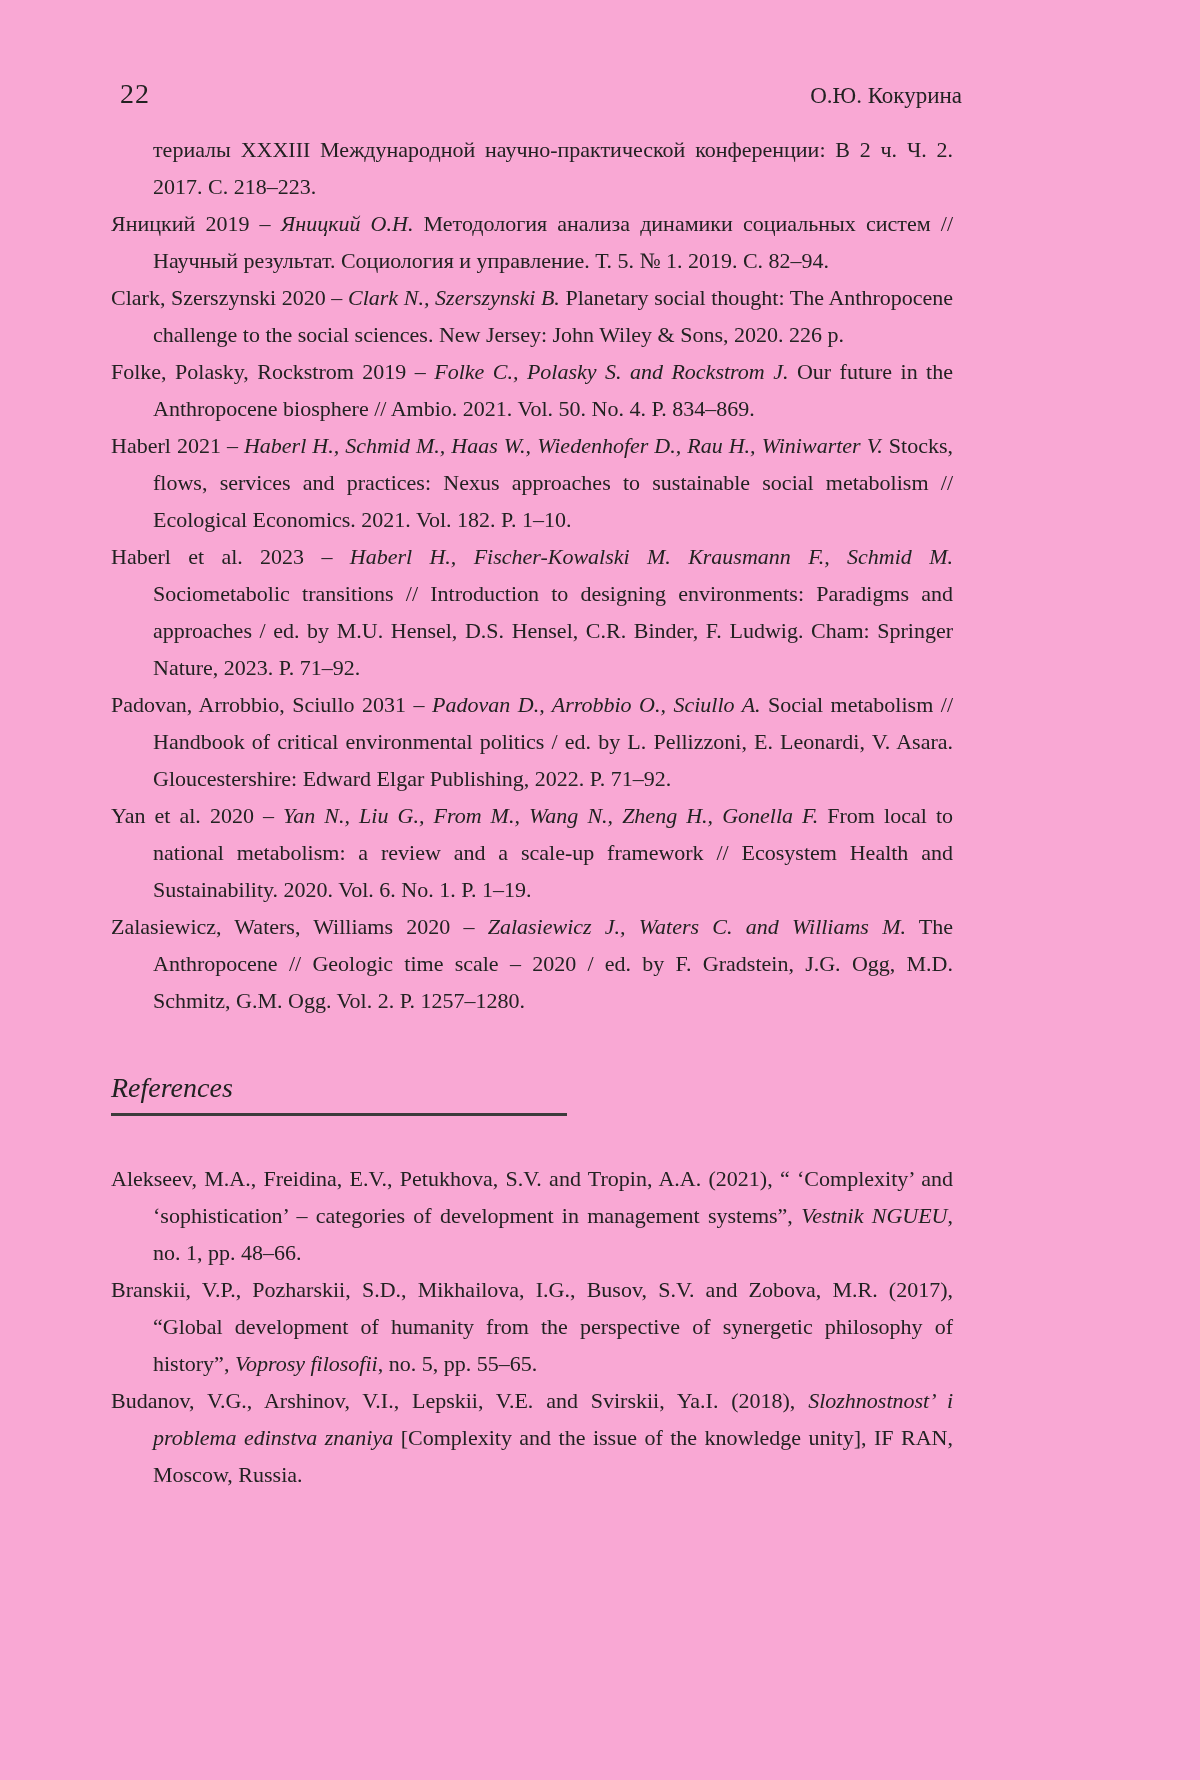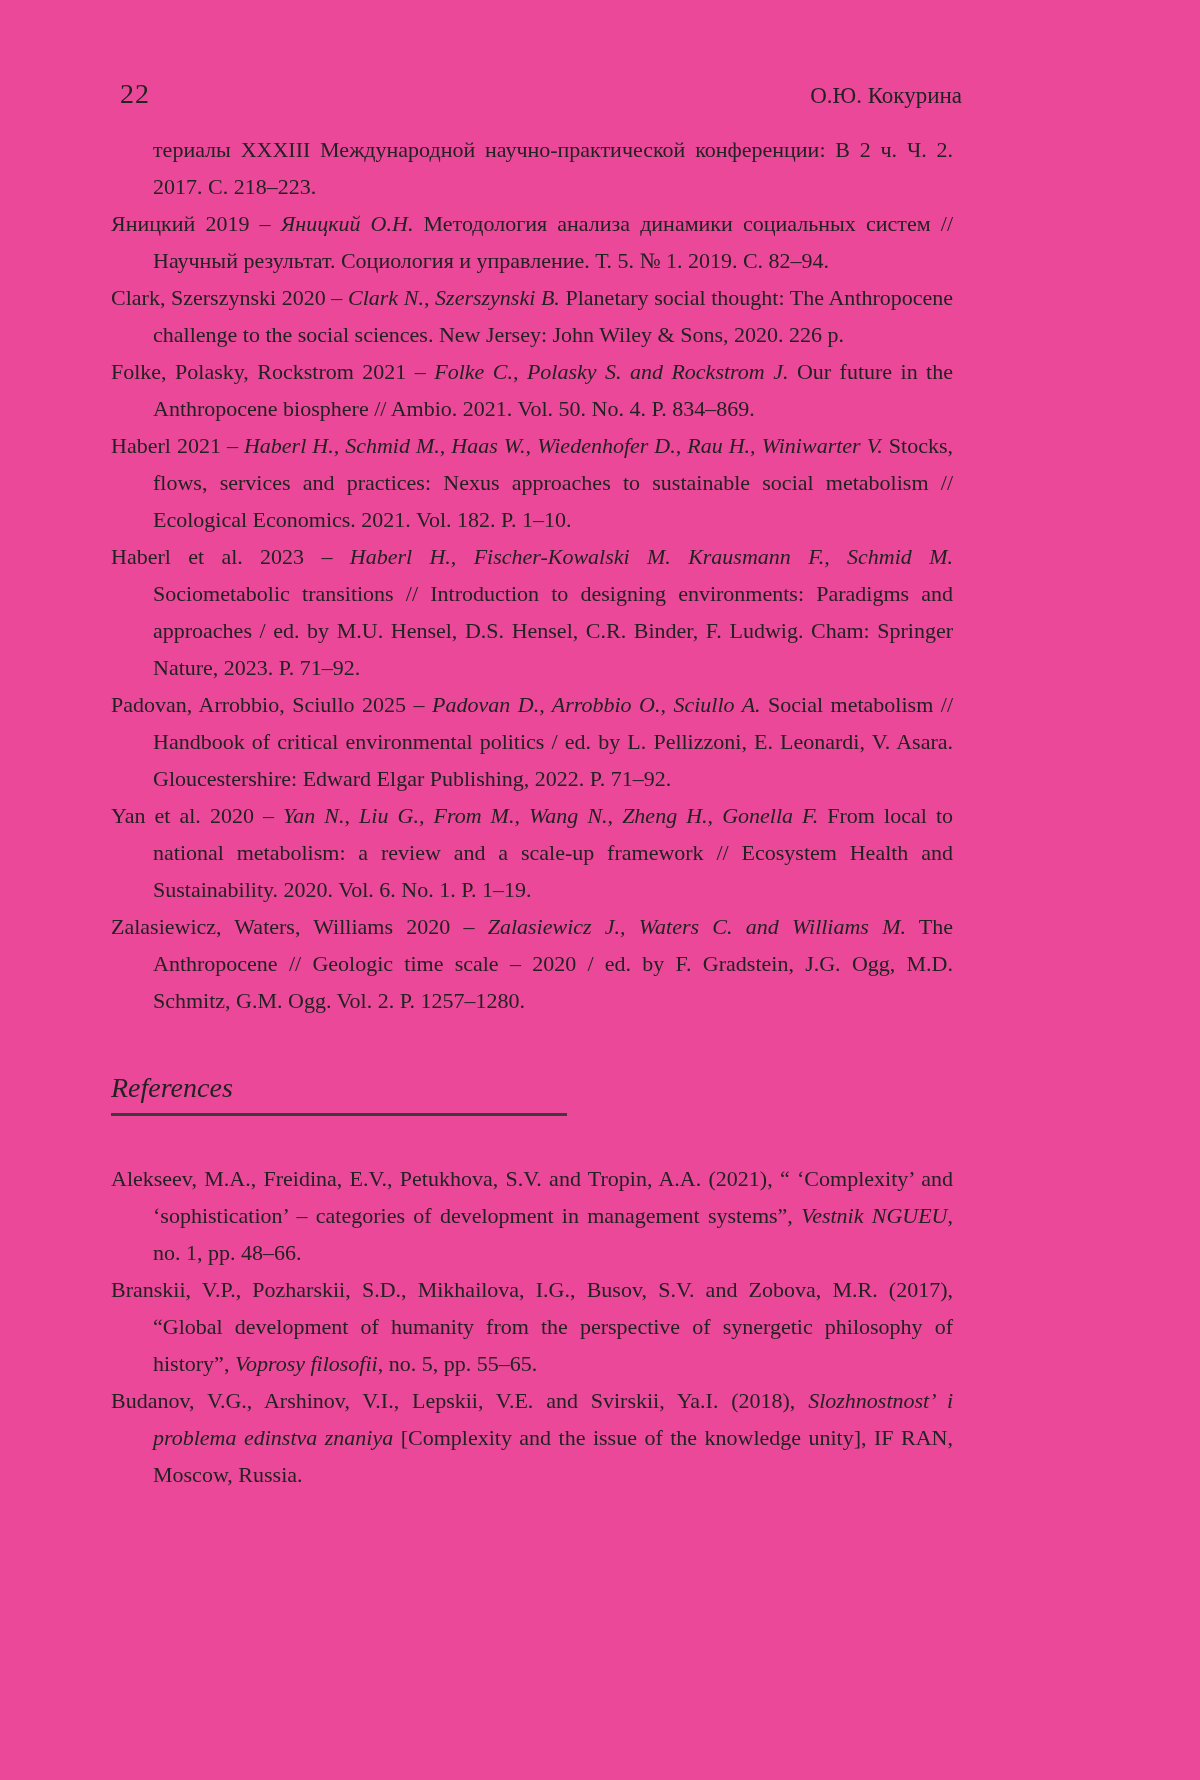--- a/index.html
+++ b/index.html
@@ -4,21 +4,21 @@
 <style>
   html, body { margin:0; padding:0; }
   body {
     width:1200px; height:1780px;
     background:#ffffff;
     font-family:"Liberation Serif","DejaVu Serif",serif;
     color:#222222;
   }
   .page {
     position:relative; width:1200px; height:1780px;
-    background:#ec4899; overflow:hidden;
+    background:#f9a8d4; overflow:hidden;
   }
   .running-header {
     position:absolute; top:78px; left:120px; width:842px;
     display:flex; justify-content:space-between; align-items:baseline;
   }
   .page-number { font-size:28px; letter-spacing:1px; }
   .running-author { font-size:23px; }
   .column {
     position:absolute; top:131px; left:111px; width:842px;
     font-size:22px; line-height:37px; text-align:justify;
@@ -49,24 +49,24 @@
     <span class="page-number">22</span>
     <span class="running-author">О.Ю. Кокурина</span>
   </div>
 
   <div class="column">
 
     <div class="bib-list">
         <p class="entry continuation"><span>териалы XXXIII Международной научно-практической конференции: В 2 ч. Ч. 2. 2017. С. 218–223.</span></p>
         <p class="entry"><span>Яницкий 2019 – </span><em>Яницкий О.Н.</em><span> Методология анализа динамики социальных систем // Научный результат. Социология и управление. Т. 5. № 1. 2019. С. 82–94.</span></p>
         <p class="entry"><span>Clark, Szerszynski 2020 – </span><em>Clark N., Szerszynski B.</em><span> Planetary social thought: The Anthropocene challenge to the social sciences. New Jersey: John Wiley &amp; Sons, 2020. 226 p.</span></p>
-        <p class="entry"><span>Folke, Polasky, Rockstrom 2021 – </span><em>Folke C., Polasky S. and Rockstrom J.</em><span> Our future in the Anthropocene biosphere // Ambio. 2021. Vol. 50. No. 4. P. 834–869.</span></p>
+        <p class="entry"><span>Folke, Polasky, Rockstrom 2019 – </span><em>Folke C., Polasky S. and Rockstrom J.</em><span> Our future in the Anthropocene biosphere // Ambio. 2021. Vol. 50. No. 4. P. 834–869.</span></p>
         <p class="entry"><span>Haberl 2021 – </span><em>Haberl H., Schmid M., Haas W., Wiedenhofer D., Rau H., Winiwarter V.</em><span> Stocks, flows, services and practices: Nexus approaches to sustainable social metabolism // Ecological Economics. 2021. Vol. 182. P. 1–10.</span></p>
         <p class="entry"><span>Haberl et al. 2023 – </span><em>Haberl H., Fischer-Kowalski M. Krausmann F., Schmid M.</em><span> Sociometabolic transitions // Introduction to designing environments: Paradigms and approaches / ed. by M.U. Hensel, D.S. Hensel, C.R. Binder, F. Ludwig. Cham: Springer Nature, 2023. P. 71–92.</span></p>
-        <p class="entry"><span>Padovan, Arrobbio, Sciullo 2025 – </span><em>Padovan D., Arrobbio O., Sciullo A.</em><span> Social metabolism // Handbook of critical environmental politics / ed. by L. Pellizzoni, E. Leonardi, V. Asara. Gloucestershire: Edward Elgar Publishing, 2022. P. 71–92.</span></p>
+        <p class="entry"><span>Padovan, Arrobbio, Sciullo 2031 – </span><em>Padovan D., Arrobbio O., Sciullo A.</em><span> Social metabolism // Handbook of critical environmental politics / ed. by L. Pellizzoni, E. Leonardi, V. Asara. Gloucestershire: Edward Elgar Publishing, 2022. P. 71–92.</span></p>
         <p class="entry"><span>Yan et al. 2020 – </span><em>Yan N., Liu G., From M., Wang N., Zheng H., Gonella F.</em><span> From local to national metabolism: a review and a scale-up framework // Ecosystem Health and Sustainability. 2020. Vol. 6. No. 1. P. 1–19.</span></p>
         <p class="entry"><span>Zalasiewicz, Waters, Williams 2020 – </span><em>Zalasiewicz J., Waters C. and Williams M.</em><span> The Anthropocene // Geologic time scale – 2020 / ed. by F. Gradstein, J.G. Ogg, M.D. Schmitz, G.M. Ogg. Vol. 2. P. 1257–1280.</span></p>
       </div>
 
     <h2 class="references-heading">References</h2>
     <hr class="references-rule">
 
     <div class="ref-list">
         <p class="entry"><span>Alekseev, M.A., Freidina, E.V., Petukhova, S.V. and Tropin, A.A. (2021), “ ‘Complexity’ and ‘sophistication’ – categories of development in management systems”, </span><em>Vestnik NGUEU</em><span>, no. 1, pp. 48–66.</span></p>
         <p class="entry"><span>Branskii, V.P., Pozharskii, S.D., Mikhailova, I.G., Busov, S.V. and Zobova, M.R. (2017), “Global development of humanity from the perspective of synergetic philosophy of history”, </span><em>Voprosy filosofii</em><span>, no. 5, pp. 55–65.</span></p>

